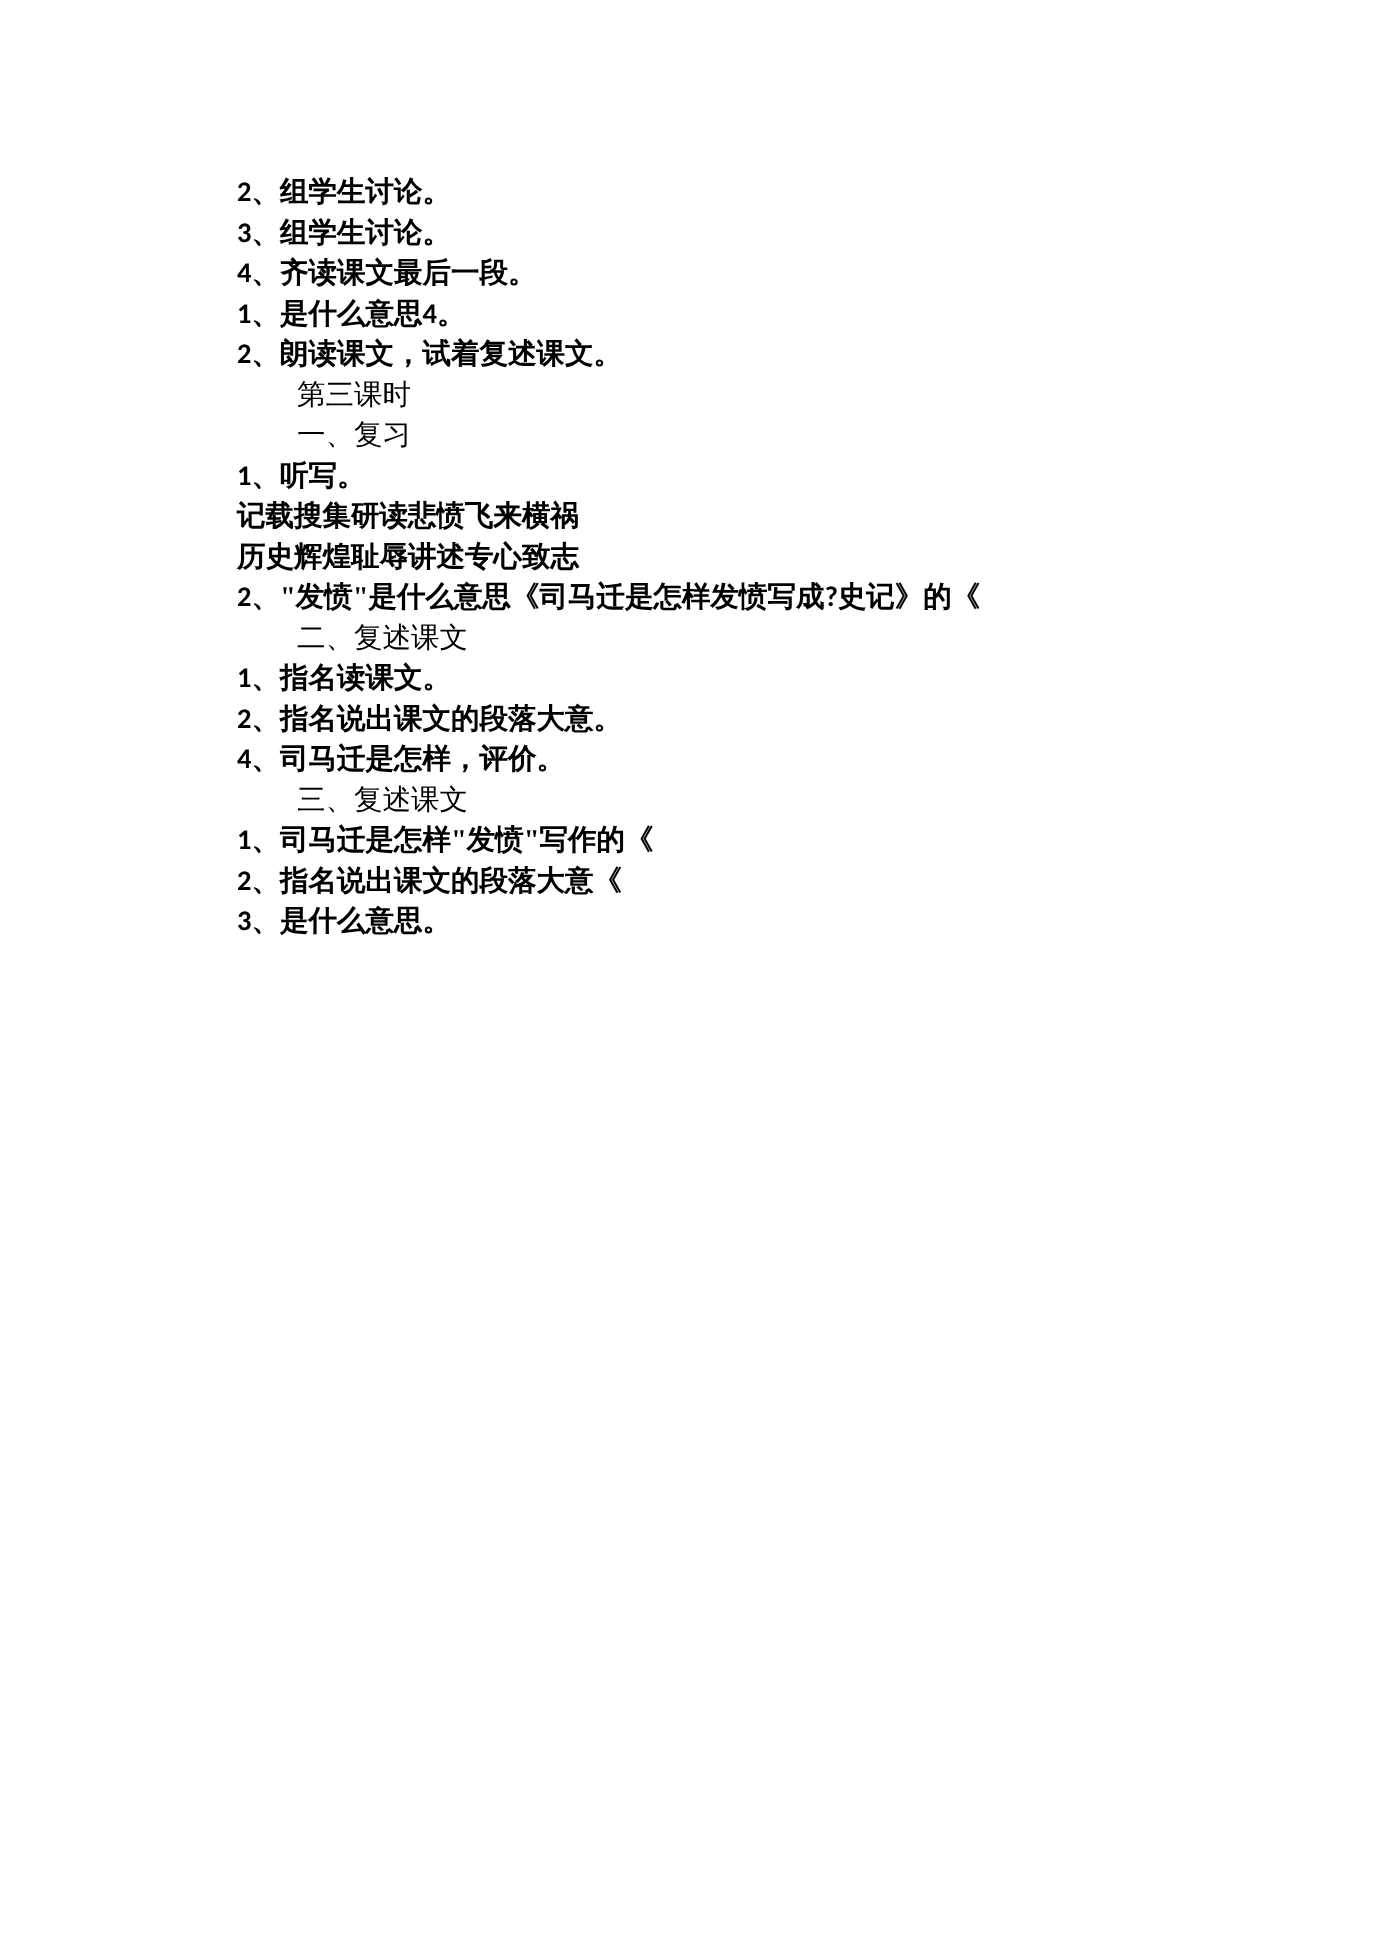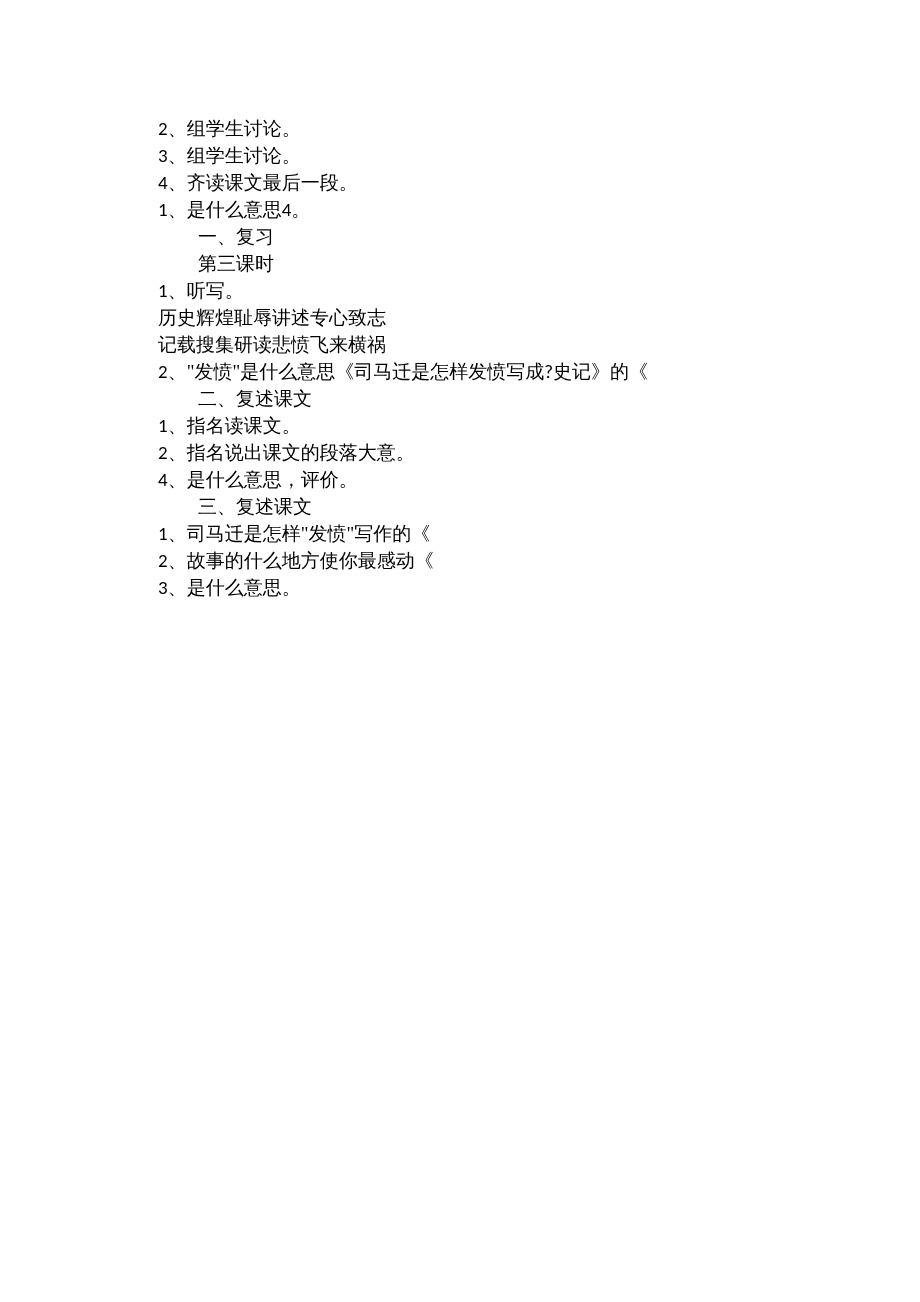--- a/index.html
+++ b/index.html
@@ -15,43 +15,45 @@
     box-sizing: border-box;
   }
   .line {
     font-size: 19px;
     line-height: 27px;
     color: #000000;
     white-space: pre;
   }
   .indent1 {
     padding-left: 38px;
+    font-weight: bold;
   }
   .indent2 {
     padding-left: 78px;
   }
   .num {
     font-family: Calibri, Arial, sans-serif;
   }
 </style>
 </head>
 <body>
 
 <div class="page" id="container">
     <div class="line indent1"><span class="num">2</span><span>、</span><span>组学生讨论。</span></div>
     <div class="line indent1"><span class="num">3</span><span>、</span><span>组学生讨论。</span></div>
     <div class="line indent1"><span class="num">4</span><span>、</span><span>齐读课文最后一段。</span></div>
     <div class="line indent1"><span class="num">1</span><span>、</span><span>是什么意思</span><span class="num">4</span><span>。</span></div>
+    <div class="line indent1"><span class="num">2</span><span>、</span><span>朗读课文，试着复述课文。</span></div>
+    <div class="line indent2"><span>第三课时</span></div>
     <div class="line indent2"><span>一、复习</span></div>
-    <div class="line indent2"><span>第三课时</span></div>
     <div class="line indent1"><span class="num">1</span><span>、</span><span>听写。</span></div>
+    <div class="line indent1"><span>记载搜集研读悲愤飞来横祸</span></div>
     <div class="line indent1"><span>历史辉煌耻辱讲述专心致志</span></div>
-    <div class="line indent1"><span>记载搜集研读悲愤飞来横祸</span></div>
     <div class="line indent1"><span class="num">2</span><span>、</span><span>"发愤"是什么意思《司马迁是怎样发愤写成</span><span class="num">?</span><span>史记》的《</span></div>
     <div class="line indent2"><span>二、复述课文</span></div>
     <div class="line indent1"><span class="num">1</span><span>、</span><span>指名读课文。</span></div>
     <div class="line indent1"><span class="num">2</span><span>、</span><span>指名说出课文的段落大意。</span></div>
-    <div class="line indent1"><span class="num">4</span><span>、</span><span>是什么意思，评价。</span></div>
+    <div class="line indent1"><span class="num">4</span><span>、</span><span>司马迁是怎样，评价。</span></div>
     <div class="line indent2"><span>三、复述课文</span></div>
     <div class="line indent1"><span class="num">1</span><span>、</span><span>司马迁是怎样"发愤"写作的《</span></div>
-    <div class="line indent1"><span class="num">2</span><span>、</span><span>故事的什么地方使你最感动《</span></div>
+    <div class="line indent1"><span class="num">2</span><span>、</span><span>指名说出课文的段落大意《</span></div>
     <div class="line indent1"><span class="num">3</span><span>、</span><span>是什么意思。</span></div>
   </div>
 
 </body></html>

